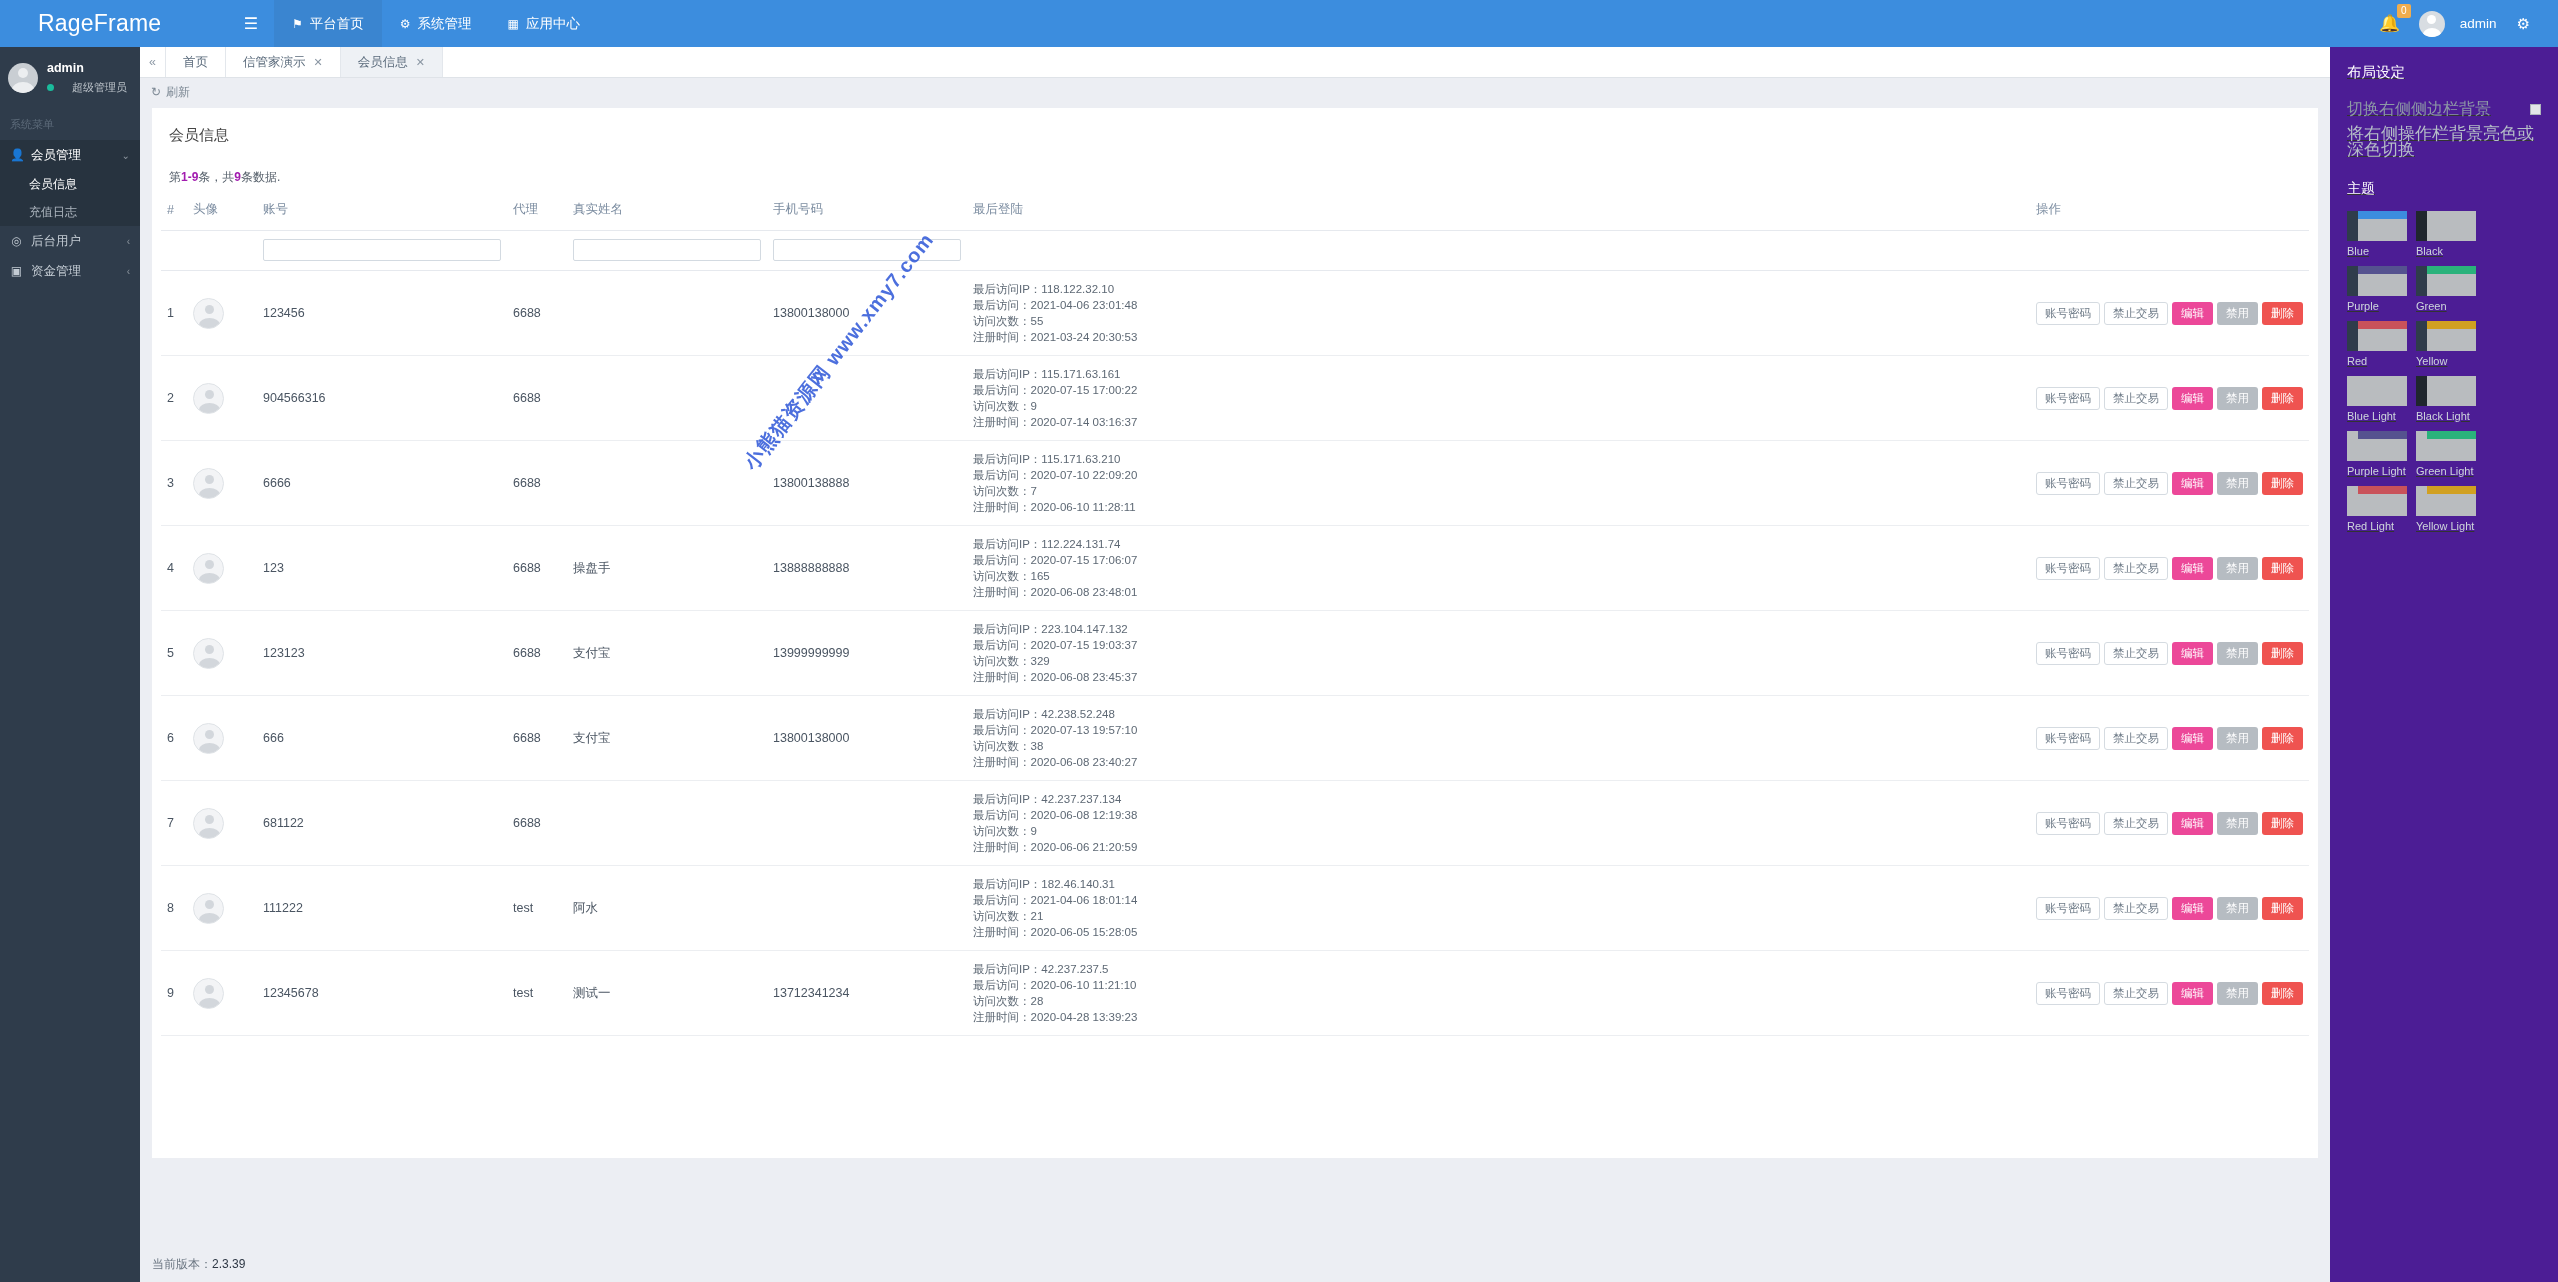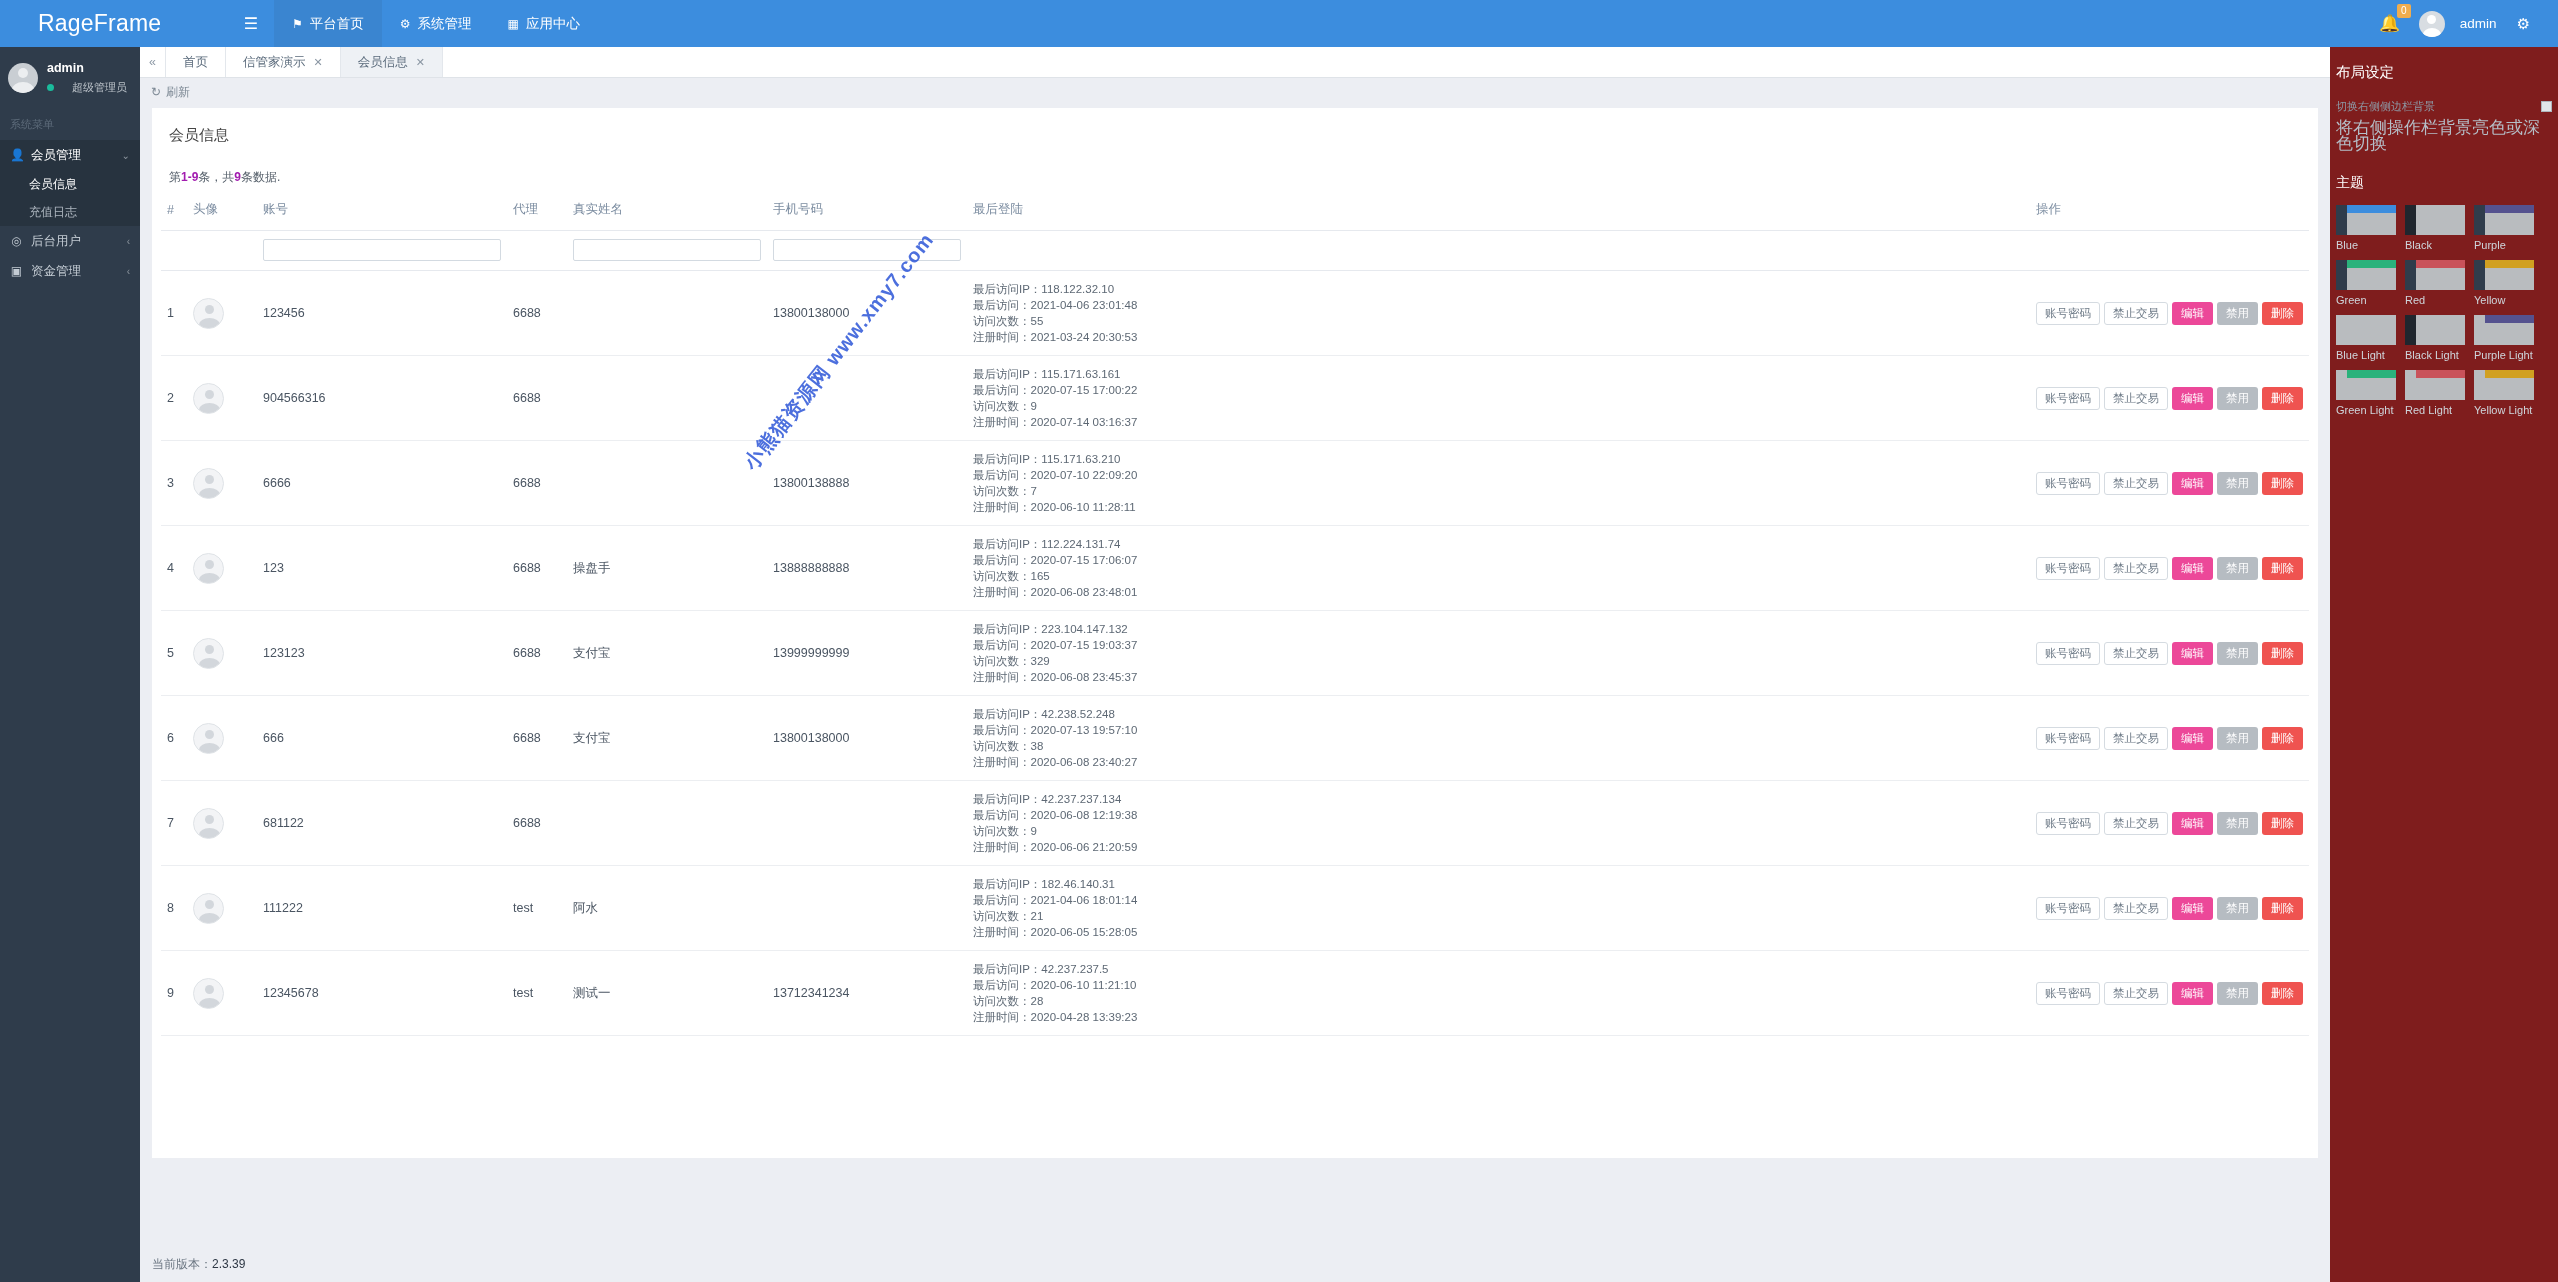--- a/index.html
+++ b/index.html
@@ -162,25 +162,25 @@
   .footer-ver {
     position: absolute; bottom: 0; left: 140px; right: 228px; height: 36px;
     display: flex; align-items: center; padding-left: 12px;
     font-size: 12px; color: #6b7682; background: #eceef3;
   }
   .footer-ver b { color: #2d3744; font-weight: normal; }
 
   
   .rightpanel {
     position: absolute; top: 47px; right: 0; width: 228px; bottom: 0;
-    background: #7f1d1d; padding: 16px 6px;
+    background: #4c1d95; padding: 16px 17px; text-decoration: underline;
   }
   .rp-title { color: #fff; font-size: 14.5px; margin-bottom: 17px; }
   .rp-row { display: flex; align-items: center; justify-content: space-between; }
-  .rp-label { color: #8d99a5; font-size: 11px; }
+  .rp-label { color: #8d99a5; font-size: 16px; }
   .rp-check { width: 11px; height: 11px; background: #e2e5e8; border: 1px solid #aeb5bc; }
   .rp-desc { color: #b5bec7; font-size: 17px; line-height: 16px; margin-top: 6px; }
   .rp-sub { color: #fff; font-size: 14px; margin: 22px 0 13px 0; }
   .theme-grid { display: flex; flex-wrap: wrap; gap: 8px 9px; }
   .theme-item { width: 60px; cursor: pointer; }
   .theme-chip { width: 60px; height: 30px; display: flex; overflow: hidden; }
   .chip-side { width: 11px; }
   .chip-main { flex: 1; display: flex; flex-direction: column; }
   .chip-head { height: 8px; }
   .chip-body { flex: 1; background: #b9bcbf; }

